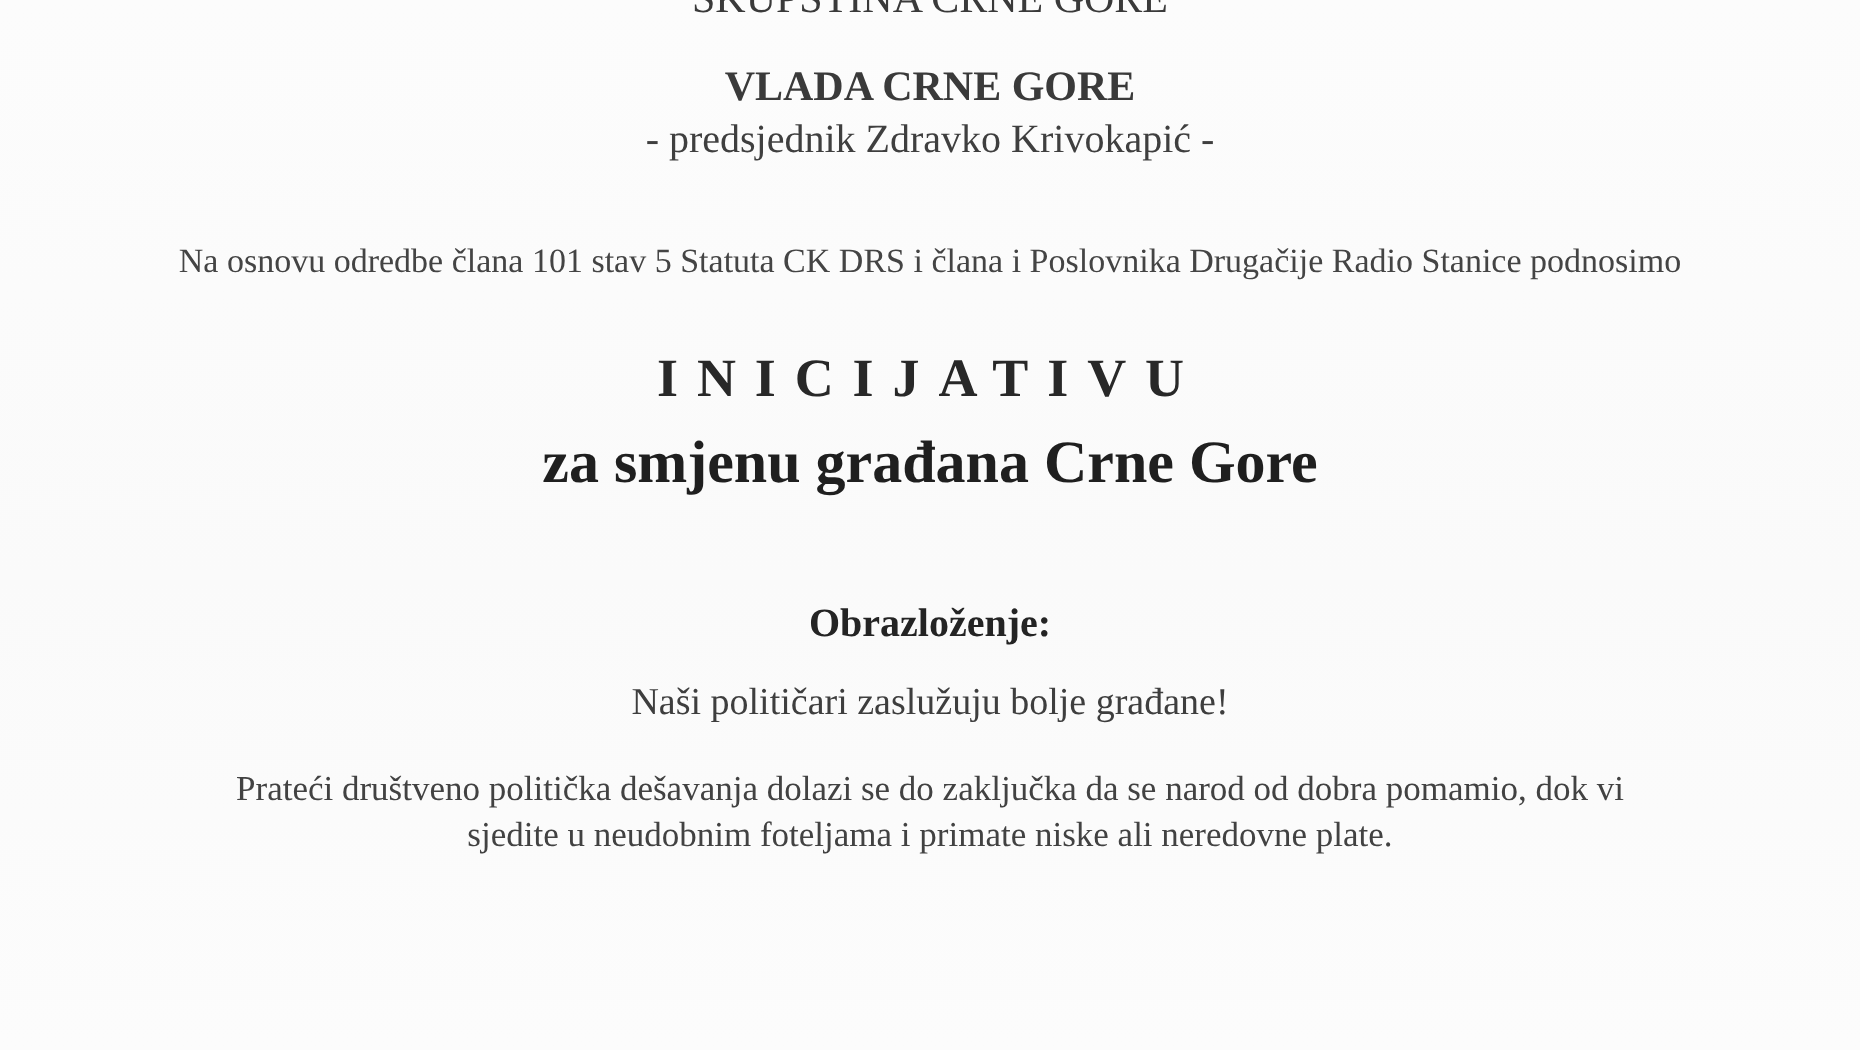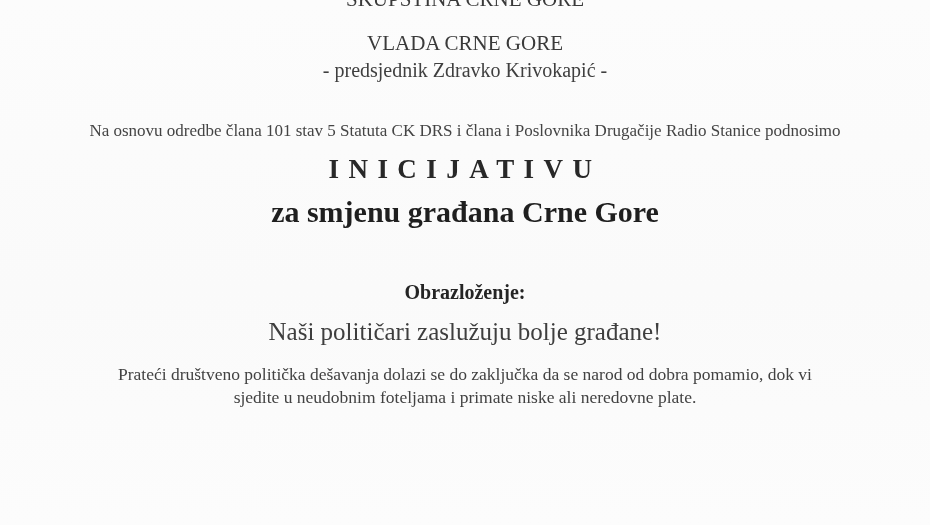--- a/index.html
+++ b/index.html
@@ -33,31 +33,31 @@
     white-space: nowrap;
   }
   .inst-pres {
     font-size: 20px;
     line-height: 26px;
     color: #3f3f3f;
     white-space: nowrap;
   }
   .inst-0 .inst-name { margin-top: -15px; }
   .inst-0 .inst-pres { margin-top: 2px; }
-  .inst-1 .inst-name { margin-top: 16px; }
+  .inst-1 .inst-name { margin-top: 16px; font-weight: bold; }
   .inst-2 .inst-name { margin-top: 18px; }
   .legal-basis {
     margin-top: 36px;
     font-size: 17px;
     line-height: 24px;
     color: #444444;
     white-space: nowrap;
   }
   .initiative-title {
-    margin-top: 8px;
+    margin-top: 28px;
     font-size: 27px;
     line-height: 36px;
     font-weight: bold;
     letter-spacing: 0.35em;
     color: #282828;
     white-space: nowrap;
   }
   .initiative-subtitle {
     margin-top: 4px;
     font-size: 30px;
@@ -69,21 +69,21 @@
   .explanation-heading {
     margin-top: 46px;
     font-size: 20px;
     line-height: 27px;
     font-weight: bold;
     color: #242424;
     white-space: nowrap;
   }
   .explanation-lead {
     margin-top: 13px;
-    font-size: 25px;
+    font-size: 19px;
     line-height: 26px;
     color: #3e3e3e;
     white-space: nowrap;
   }
   .explanation-body {
     margin-top: 18px;
     font-size: 17.5px;
     line-height: 23px;
     color: #424242;
   }

